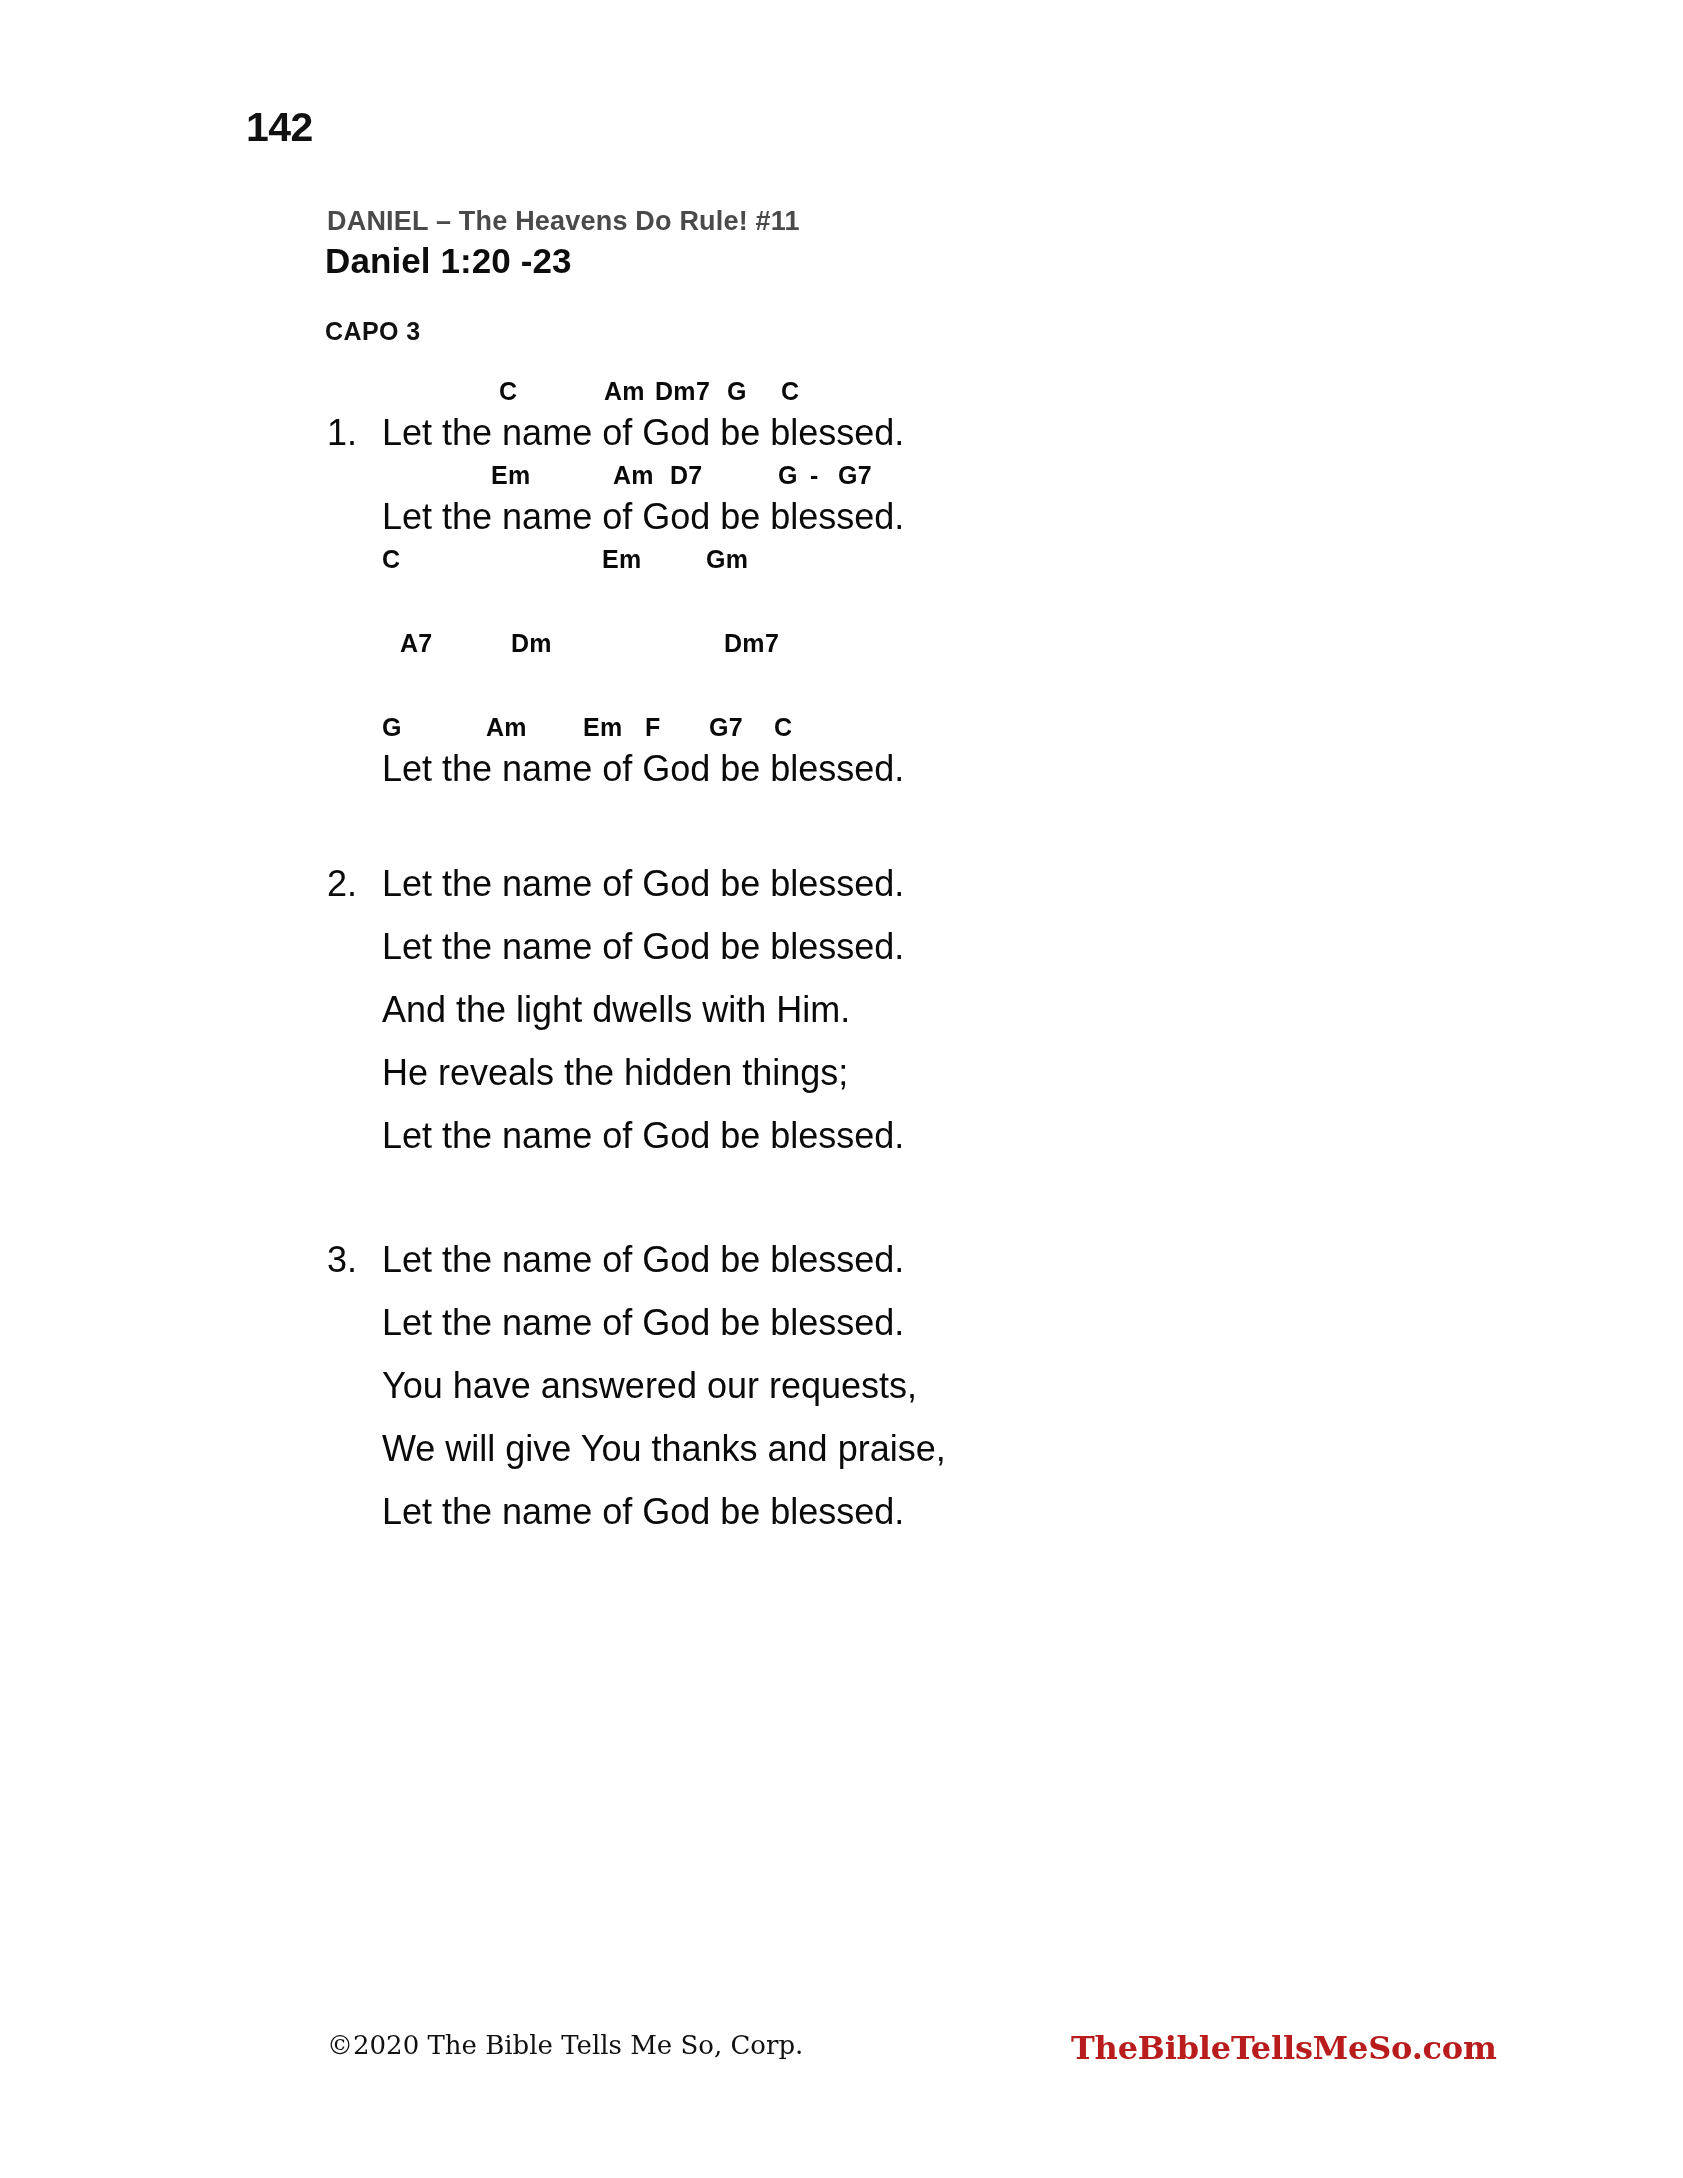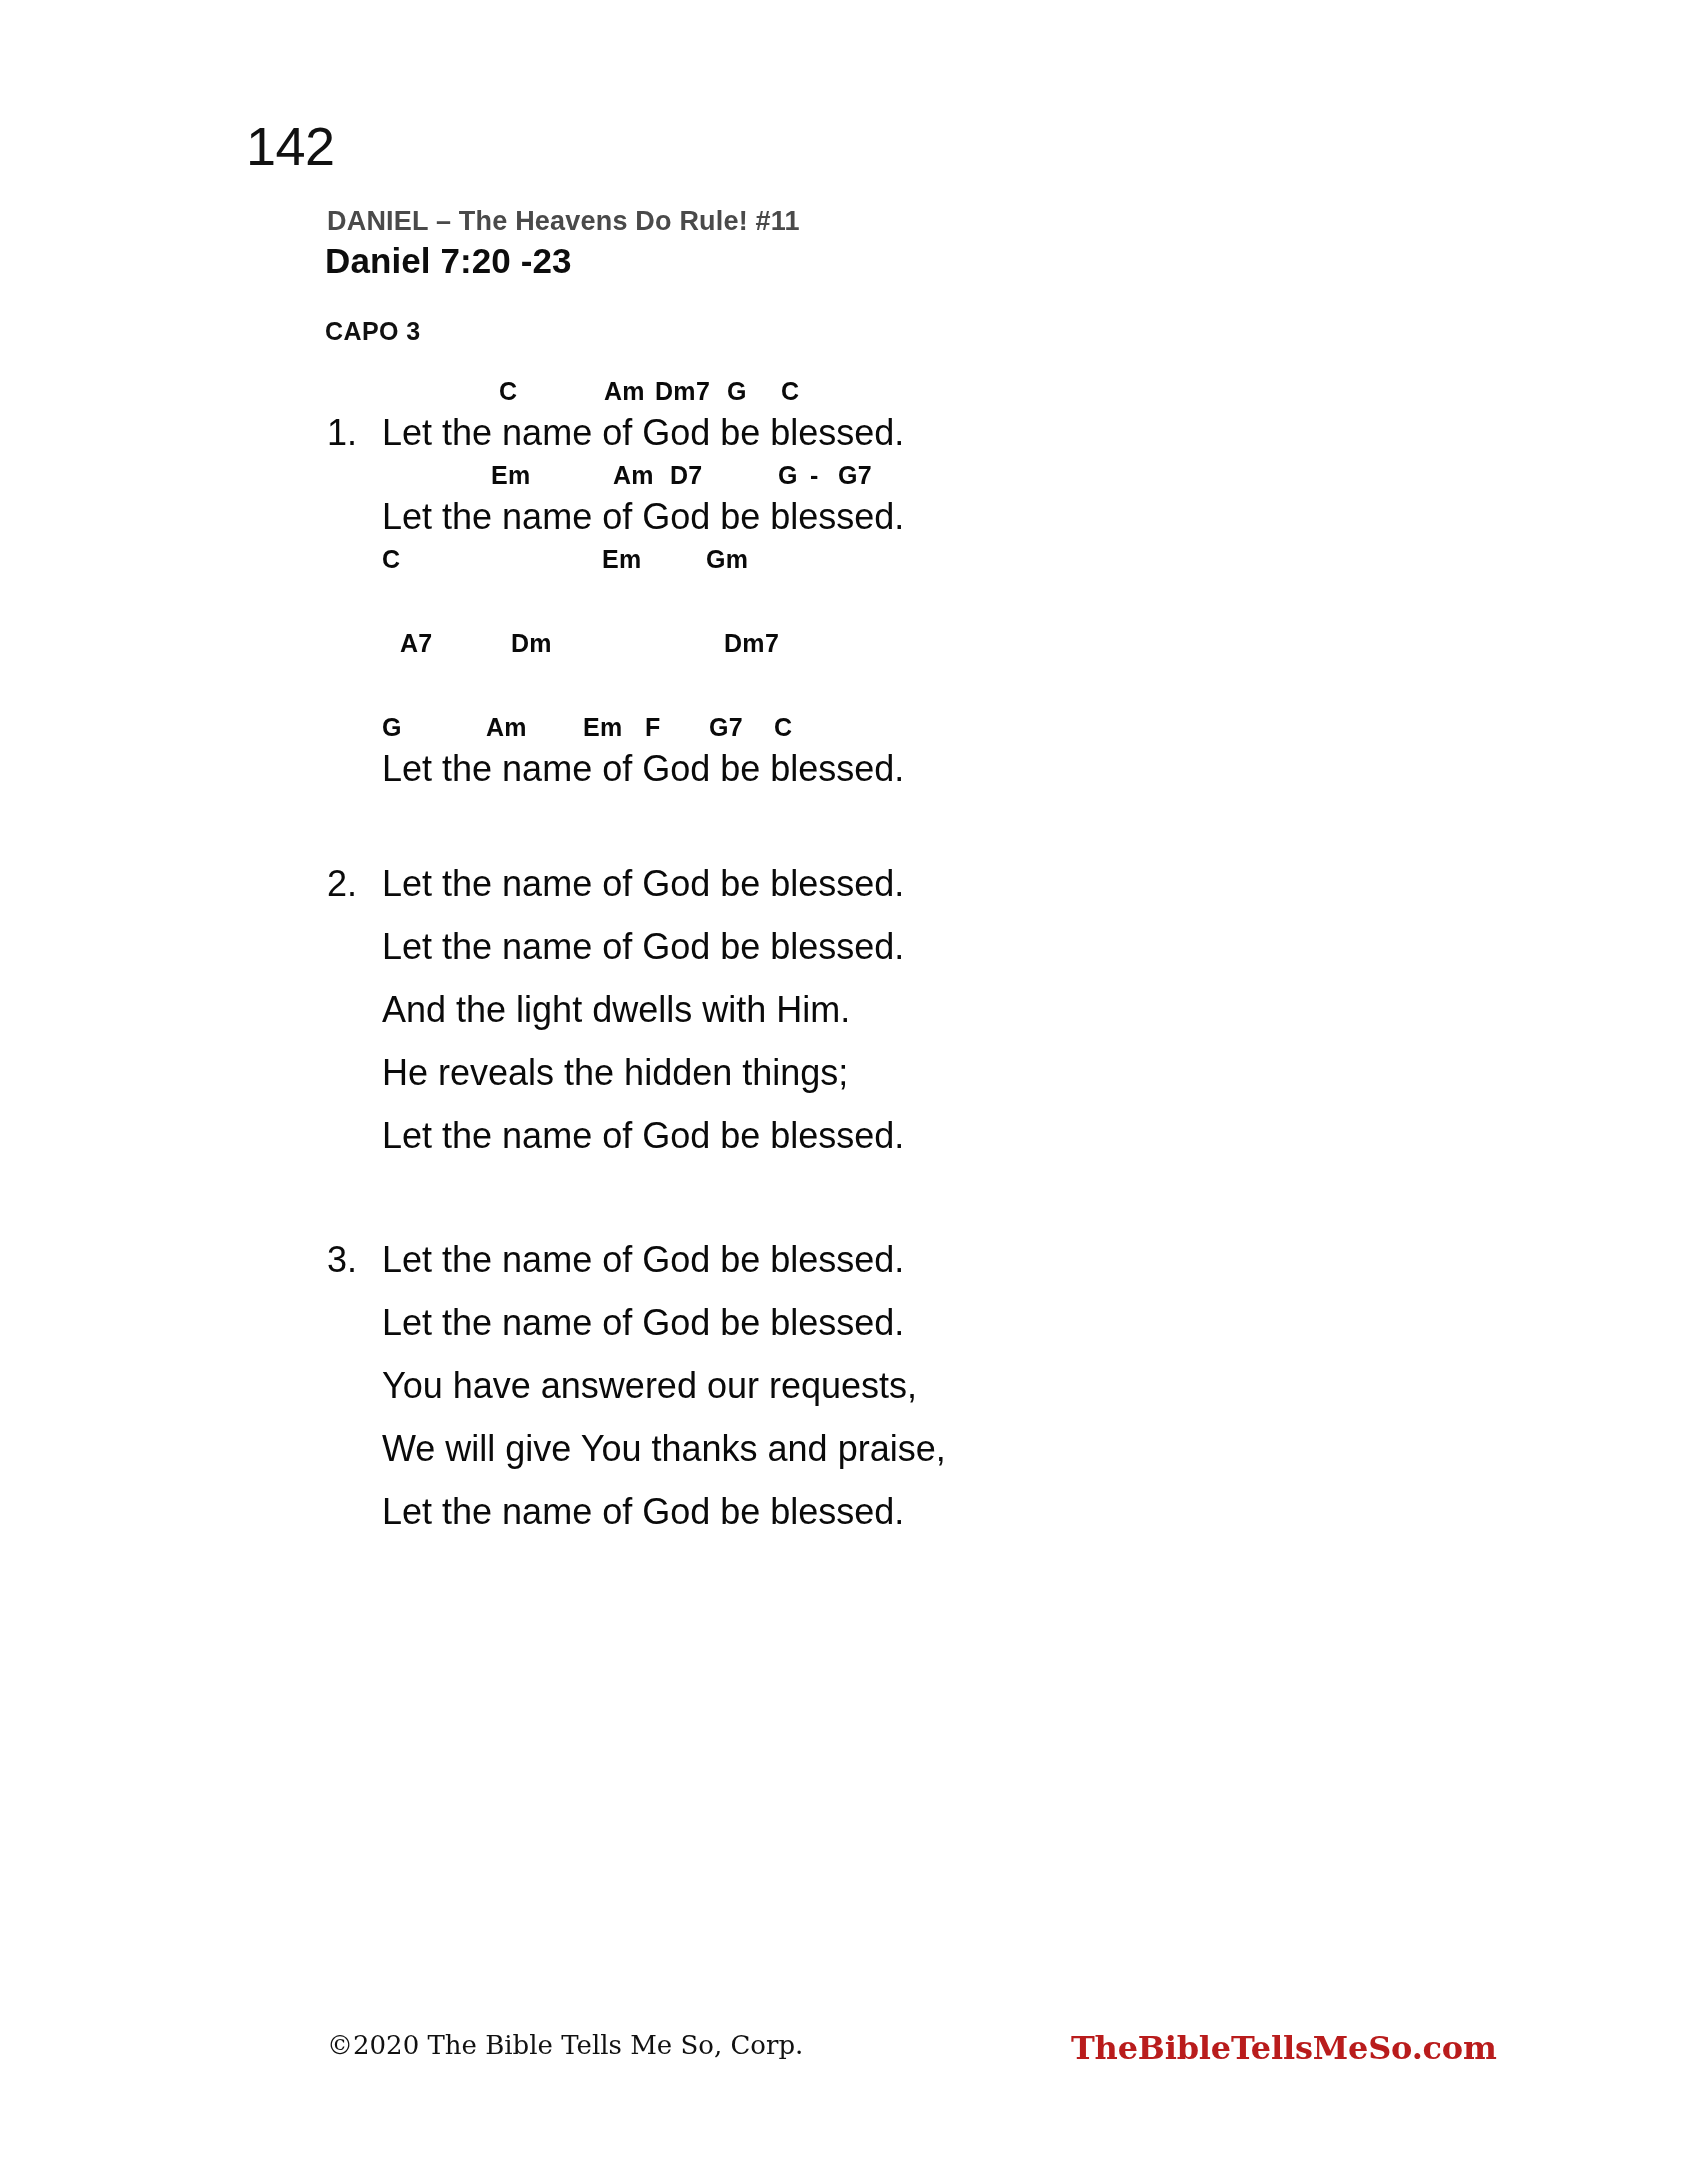--- a/index.html
+++ b/index.html
@@ -22,23 +22,23 @@
     top: 0; left: 0;
     width: 1683px;
     height: 2178px;
     background: #ffffff;
   }
 
   
   .page-number {
     position: absolute;
     left: 246px;
-    top: 119px;
-    font-size: 54px;
-    font-weight: 400;
+    top: 107px;
+    font-size: 41px;
+    font-weight: 700;
     letter-spacing: -0.5px;
     line-height: 1;
     color: #111111;
   }
 
   .series-line {
     position: absolute;
     left: 327px;
     top: 164px;
     font-size: 27px;
@@ -180,21 +180,21 @@
 </style>
 </head>
 <body>
 
 <div class="page">
 
   <div class="page-number">142</div>
 
   <div class="series-line">DANIEL – The Heavens Do Rule! #11</div>
 
-  <div class="passage-title">Daniel 7:20 -23</div>
+  <div class="passage-title">Daniel 1:20 -23</div>
 
   <div class="capo">CAPO 3</div>
 
   <div class="song-body" id="song-body">
       <div class="verse verse-1">
         <div class="line-group">
           <div class="chord-row"><span class="chord" style="left: 172px;">C</span><span class="chord" style="left: 277px;">Am</span><span class="chord" style="left: 328px;">Dm7</span><span class="chord" style="left: 400px;">G</span><span class="chord" style="left: 454px;">C</span></div>
           <div class="lyric-row"><span class="verse-num">1.</span><span class="lyric-text">Let the name of God be blessed.</span></div>
         </div>
         <div class="line-group">

